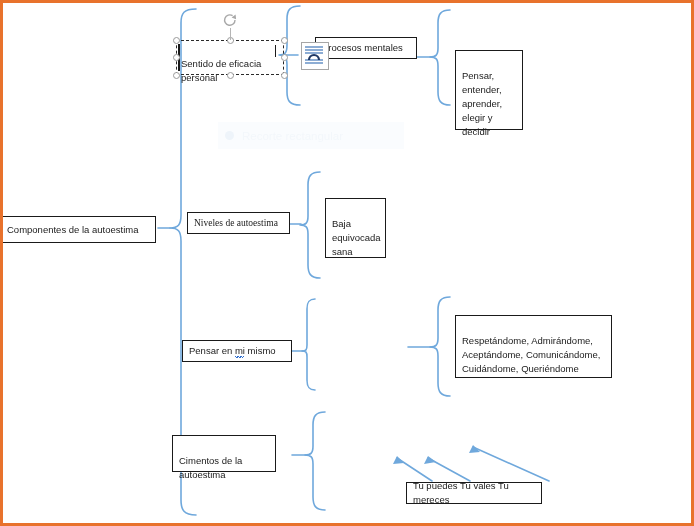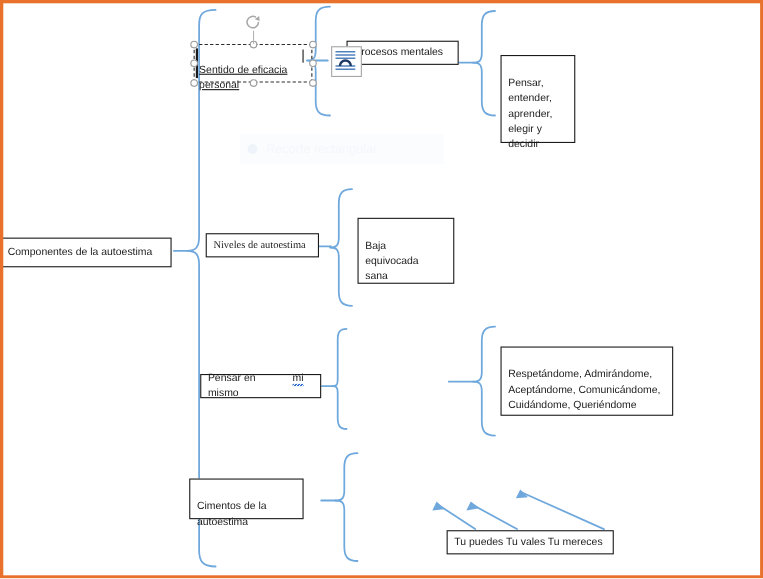--- a/index.html
+++ b/index.html
@@ -62,21 +62,20 @@
   }
   #node-eficacia {
     left: 176px;
     top: 40px;
     width: 108px;
     height: 35px;
     border: none;
     background: transparent;
     z-index: 24;
     padding: 3px 5px;
-    text-decoration: underline;
   }
   #node-procesos {
     left: 315px;
     top: 37px;
     width: 102px;
     height: 22px;
     z-index: 22;
   }
   #node-pensar {
     left: 455px;
@@ -88,21 +87,21 @@
   #node-niveles {
     left: 187px;
     top: 212px;
     width: 103px;
     height: 22px;
     font-family: Liberation Serif, serif;
   }
   #node-baja {
     left: 325px;
     top: 198px;
-    width: 88px;
+    width: 61px;
     height: 60px;
   }
   #node-respeto {
     left: 182px;
     top: 340px;
     width: 110px;
     height: 22px;
   }
   #node-ingredientes {
     left: 320px;
@@ -124,21 +123,21 @@
   }
   #node-amor {
     left: 330px;
     top: 433px;
     width: 147px;
     height: 23px;
   }
   #node-tupuedes {
     left: 406px;
     top: 482px;
-    width: 152px;
+    width: 136px;
     height: 22px;
   }
 
   
   #selection {
     position: absolute;
     left: 176px;
     top: 40px;
     width: 108px;
     height: 35px;
@@ -239,21 +238,21 @@
     height: 9px;
     border-radius: 50%;
     background: #eef4fa;
     flex: 0 0 auto;
   }
   #snip-tooltip .label {
     color: #f3f7fb;
     font-size: 11.5px;
   }
 
-  .spell { position: relative; margin-left: 31px; }
+  .spell { position: relative; }
   .spell::after {
     content: "";
     position: absolute;
     left: 0; right: 0;
     bottom: -2px;
     height: 2px;
     background-image: repeating-linear-gradient(
       135deg, #2f6fd0 0 1px, transparent 1px 2px);
   }
 </style>

